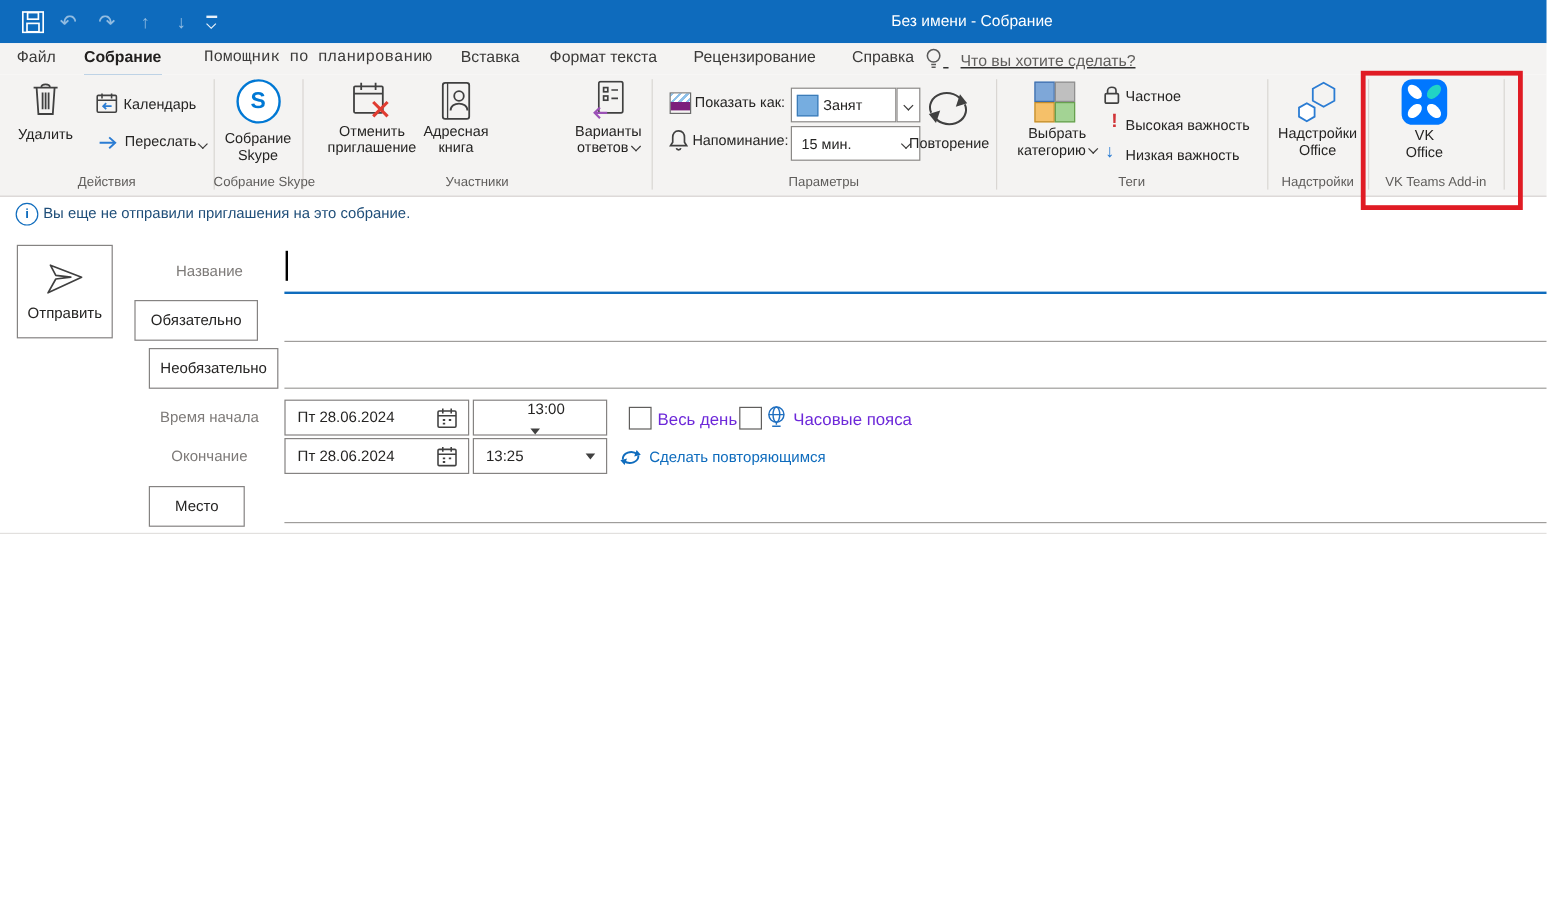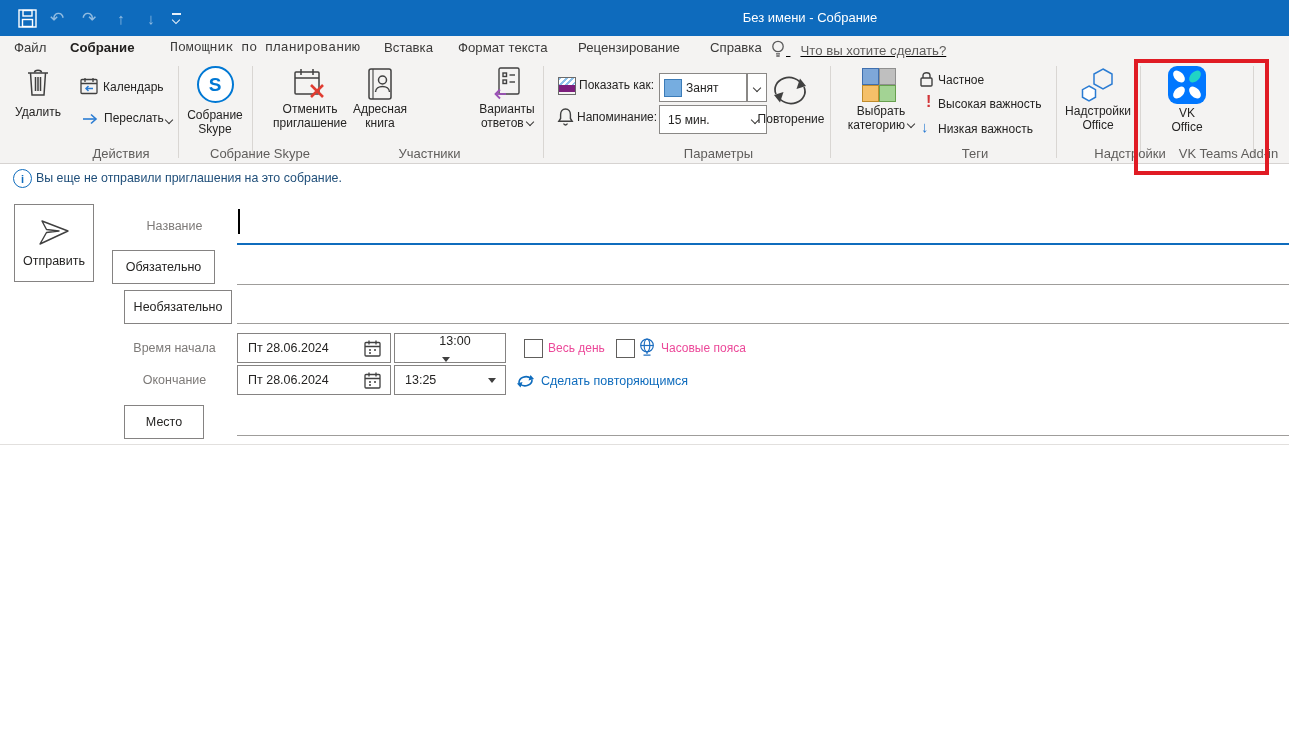--- a/index.html
+++ b/index.html
@@ -13,21 +13,21 @@
   #win-title{position:absolute;left:600px;top:0;width:420px;height:36px;line-height:36px;
              text-align:center;color:#fff;font-size:13px;white-space:nowrap;}
   
   #tabrow{position:absolute;left:0;top:36px;width:1289px;height:26px;background:#f4f3f2;}
   .tab{position:absolute;top:36px;height:26px;line-height:24px;font-size:13.2px;color:#3b3a39;white-space:nowrap;}
   .tab.active{color:#22201f;font-weight:bold;border-bottom:3px solid #1168bd;}
   
   #ribbon{position:absolute;left:0;top:62px;width:1289px;height:101px;background:#f4f3f2;
           border-bottom:1px solid #d6d3d1;}
   .sep{position:absolute;top:4px;height:92px;width:1px;background:#d9d6d3;}
-  .glbl{position:absolute;top:84px;font-size:13px;color:#5f5d5b;text-align:center;white-space:nowrap;padding-left:32px;}
+  .glbl{position:absolute;top:84px;font-size:11px;color:#5f5d5b;text-align:center;white-space:nowrap;}
   .rlbl{position:absolute;font-size:12px;color:#252423;line-height:13px;white-space:nowrap;}
   .rbig{position:absolute;display:flex;flex-direction:column;align-items:center;
         font-size:12px;color:#252423;line-height:13.5px;text-align:center;white-space:nowrap;}
   .chv{display:inline-block;width:5px;height:5px;border-right:1.4px solid #3b3a39;
        border-bottom:1.4px solid #3b3a39;transform:rotate(45deg);vertical-align:2px;}
   .combo{position:absolute;height:27px;background:#fff;border:1px solid #8a8886;
          display:flex;align-items:center;font-size:12px;color:#252423;}
   .tri{width:0;height:0;border-left:4px solid transparent;border-right:4px solid transparent;border-top:5px solid #404040;}
   .swatch{width:16px;height:16px;background:#76ade0;border:1px solid #3c7cb8;}
   .showas-ic{width:16px;height:16px;border:1px solid #6b6b6b;}
@@ -45,21 +45,21 @@
   .infoicon{position:absolute;width:17px;height:17px;border-radius:50%;border:1.4px solid #0f6cbd;
             color:#0f6cbd;font-size:11px;font-weight:bold;display:flex;align-items:center;justify-content:center;}
   #info-text{position:absolute;left:36px;top:171px;font-size:12.4px;color:#1f4e79;white-space:nowrap;}
   .fbtn{position:absolute;background:#fff;border:1px solid #858382;display:flex;align-items:center;
         justify-content:center;font-size:12.5px;color:#252423;}
   .flabel{position:absolute;left:112px;width:125px;font-size:12.5px;color:#7d7a78;text-align:center;white-space:nowrap;}
   .field{position:absolute;background:#fff;border:1px solid #858382;display:flex;align-items:center;
          font-size:12.5px;color:#252423;}
   .uline{position:absolute;left:237px;width:1052px;height:1px;background:#9f9d9b;}
   .cb{position:absolute;width:17px;height:17px;border:1px solid #605e5c;background:#fff;}
-  .cblbl{position:absolute;font-size:12px;color:#ec4899;white-space:nowrap;}
+  .cblbl{position:absolute;font-size:14px;color:#6d28d9;white-space:nowrap;}
   .link{position:absolute;font-size:12.5px;color:#0f6cbd;white-space:nowrap;}
   #caret{position:absolute;left:238px;top:209px;width:1.5px;height:25px;background:#000;}
 </style>
 </head>
 <body>
 
 <div id="app">
 
   <div id="titlebar">
     <div class="qat" style="left:14px;width:26px;">

